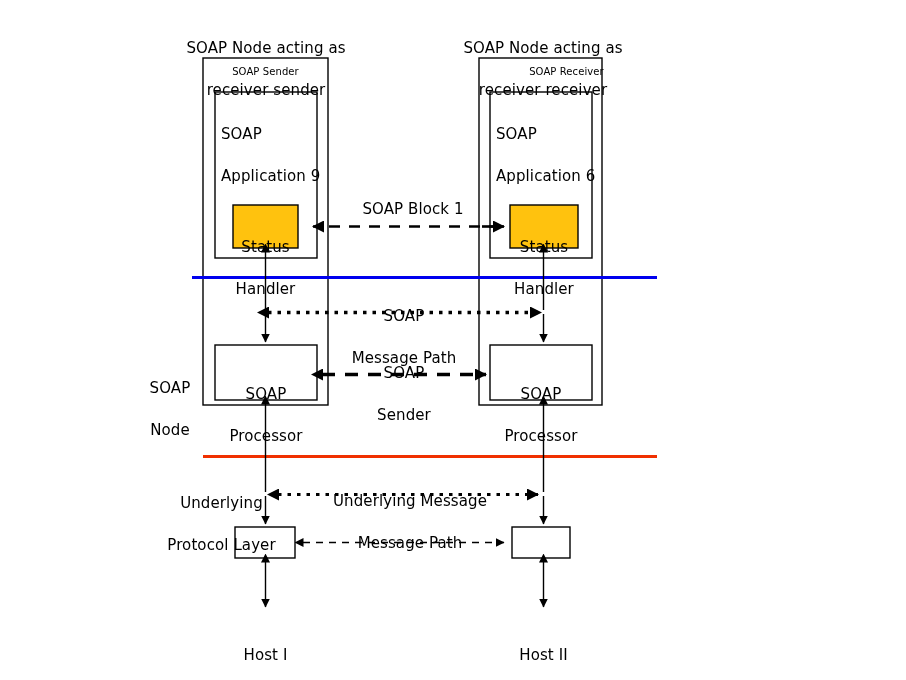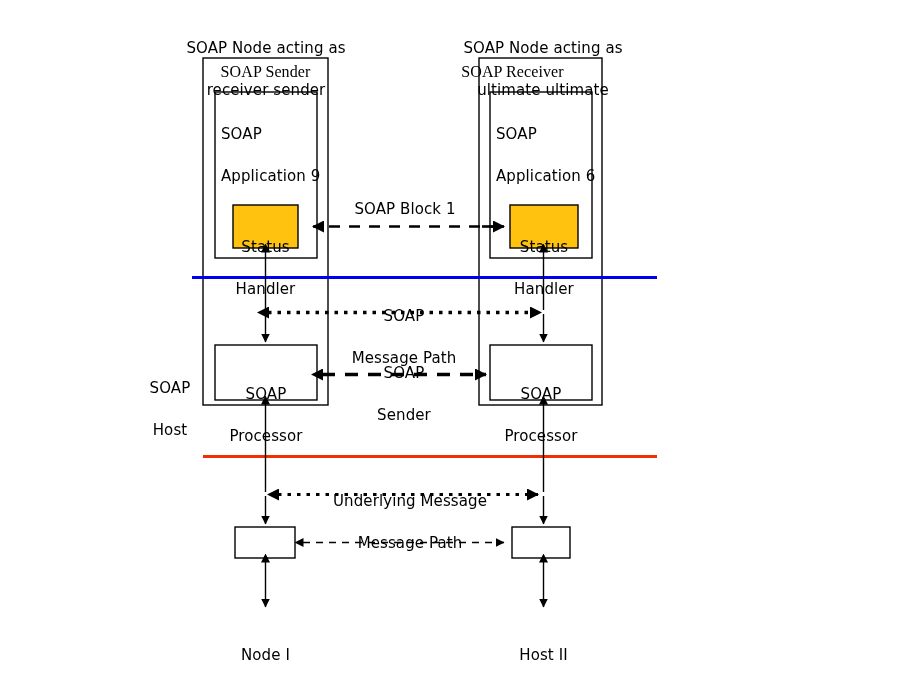--- a/index.html
+++ b/index.html
@@ -32,22 +32,21 @@
     font-family: "DejaVu Sans", sans-serif;
     font-size: 15px;
     line-height: 14px;
     color: #000000;
     white-space: pre;
     text-align: center;
     letter-spacing: 0.1px;
   }
   .lbl.left-align { text-align: left; }
   .box-title {
-    font-size: 16px;
-    font-family: Liberation Serif, serif;
+    font-size: 10px;
   }
 </style>
 </head>
 <body>
 
 <div id="diagram-root">
 
   <svg class="diagram" viewBox="0 0 906 680" xmlns="http://www.w3.org/2000/svg">
     <defs>
       <marker id="arrowUp" markerWidth="9" markerHeight="9" refX="4.5" refY="8" orient="auto" markerUnits="userSpaceOnUse">
@@ -116,26 +115,26 @@
     <line x1="543.5" y1="562" x2="543.5" y2="607" stroke="#000" stroke-width="1.4" marker-start="url(#arrowStart)" marker-end="url(#arrowEnd)"></line>
   </svg>
 
   <div class="lbl" style="left:180px; top:13px; width:172px;">
     <div>SOAP Node acting as</div>
     <div>receiver sender</div>
   </div>
 
   <div class="lbl" style="left:457px; top:13px; width:172px;">
     <div>SOAP Node acting as</div>
-    <div>ultimate ultimate</div>
+    <div>receiver receiver</div>
   </div>
 
   <div class="lbl box-title" style="left:203px; top:65px; width:125px;">SOAP Sender</div>
 
-  <div class="lbl box-title" style="left:451px; top:65px; width:123px;">SOAP Receiver</div>
+  <div class="lbl box-title" style="left:505px; top:65px; width:123px;">SOAP Receiver</div>
 
   <div class="lbl left-align" style="left:221px; top:99px; width:95px;">
     <div>SOAP</div>
     <div>Application 9</div>
   </div>
 
   <div class="lbl left-align" style="left:496px; top:99px; width:95px;">
     <div>SOAP</div>
     <div>Application 6</div>
   </div>
@@ -143,25 +142,25 @@
   <div class="lbl" style="left:233px; top:212px; width:65px;">
     <div>Status</div>
     <div>Handler</div>
   </div>
 
   <div class="lbl" style="left:510px; top:212px; width:68px;">
     <div>Status</div>
     <div>Handler</div>
   </div>
 
-  <div class="lbl" style="left:345px; top:202px; width:120px;">SOAP Block 1</div>
+  <div class="lbl" style="left:353px; top:202px; width:120px;">SOAP Block 1</div>
 
   <div class="lbl" style="left:140px; top:353px; width:60px;">
     <div>SOAP</div>
-    <div>Host</div>
+    <div>Node</div>
   </div>
 
   <div class="lbl" style="left:344px; top:281px; width:120px;">
     <div>SOAP</div>
     <div>Message Path</div>
   </div>
 
   <div class="lbl" style="left:344px; top:338px; width:120px;">
     <div>SOAP</div>
     <div>Sender</div>
@@ -170,23 +169,27 @@
   <div class="lbl" style="left:215px; top:359px; width:102px;">
     <div>SOAP</div>
     <div>Processor</div>
   </div>
 
   <div class="lbl" style="left:490px; top:359px; width:102px;">
     <div>SOAP</div>
     <div>Processor</div>
   </div>
 
+  <div class="lbl" style="left:164px; top:468px; width:115px;">
+    <div>Underlying</div>
+    <div>Protocol Layer</div>
+  </div>
 
   <div class="lbl" style="left:333px; top:466px; width:154px;">
     <div>Underlying Message</div>
     <div>Message Path</div>
   </div>
 
-  <div class="lbl" style="left:212px; top:648px; width:107px;">Node I</div>
+  <div class="lbl" style="left:212px; top:648px; width:107px;">Host I</div>
 
   <div class="lbl" style="left:490px; top:648px; width:107px;">Host II</div>
 
 </div>
 
 </body></html>

